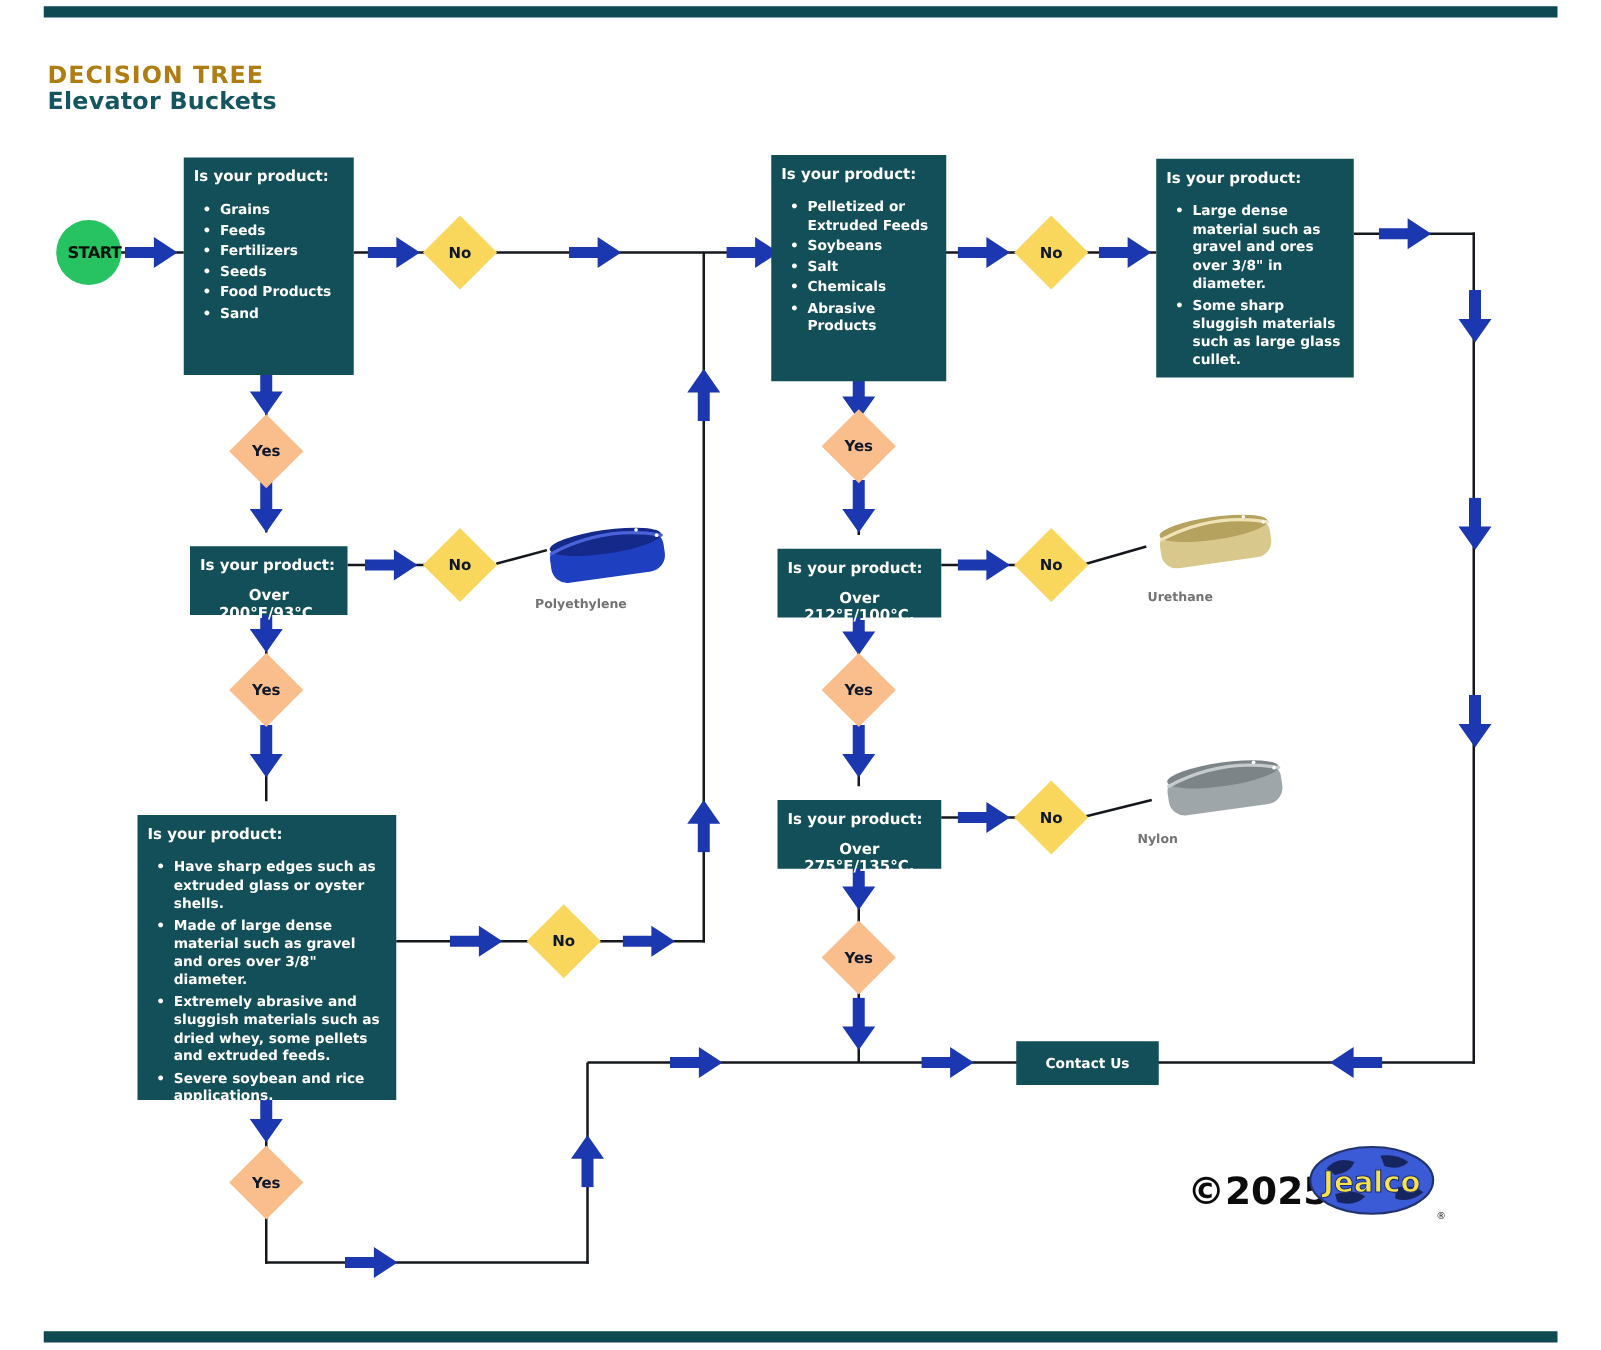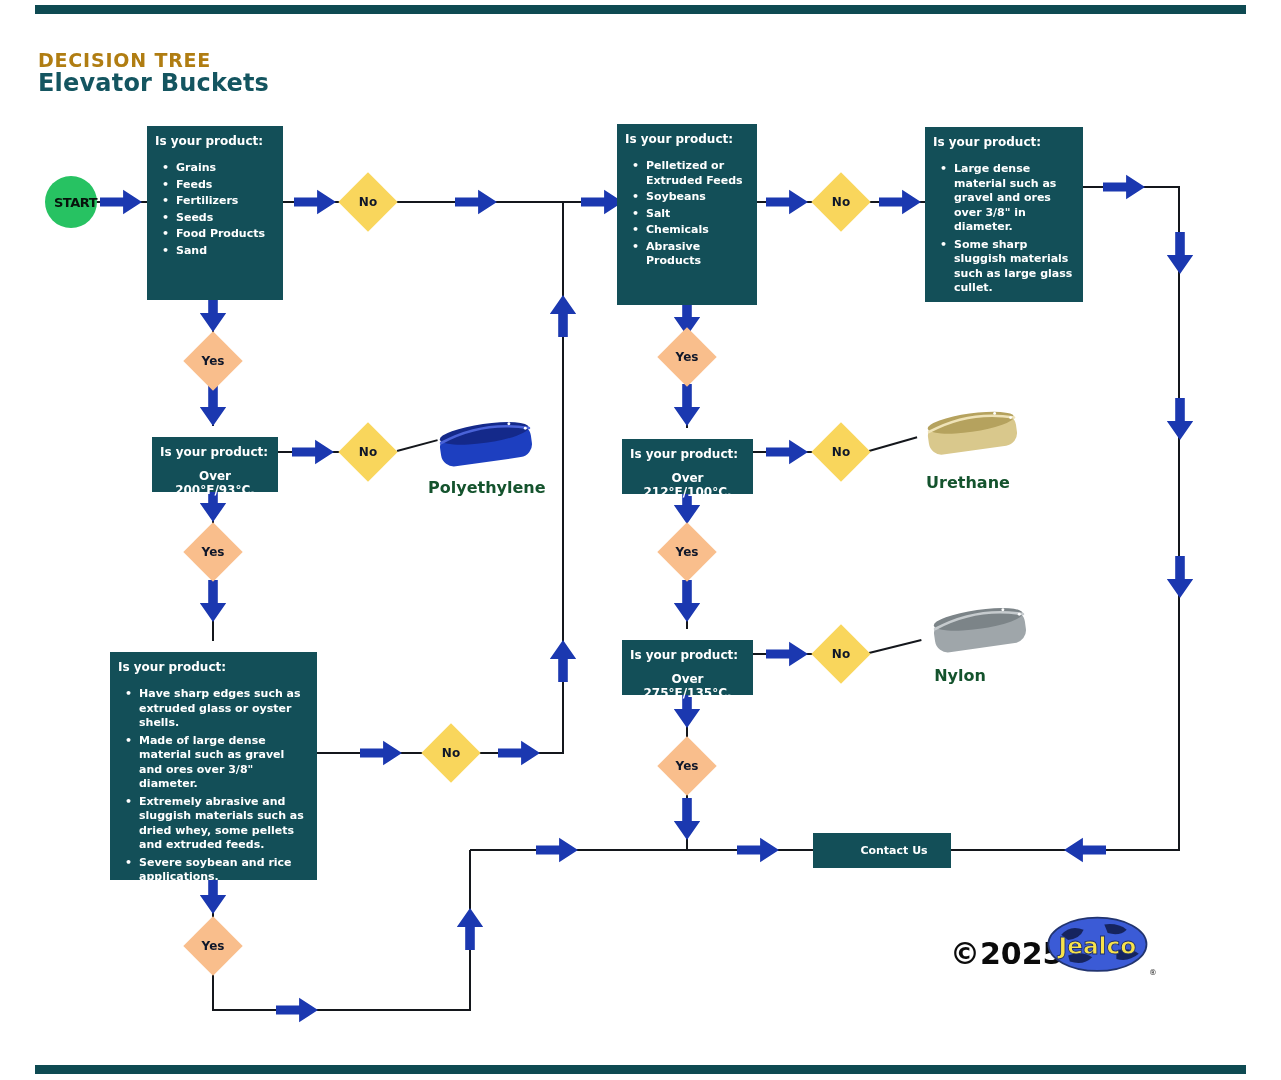--- a/index.html
+++ b/index.html
@@ -1,21 +1,21 @@
 <!DOCTYPE html>
 <html><head>
 <meta charset="utf-8">
 <style>
   html,body{margin:0;padding:0;background:#ffffff;}
   #canvas{position:relative;width:1281px;height:1080px;background:#ffffff;overflow:hidden;
           font-family:"DejaVu Sans","Liberation Sans",sans-serif;}
   .bar{position:absolute;left:35px;width:1211px;height:9px;background:#0E4A52;}
   .titles{position:absolute;left:38px;top:50px;line-height:1.08;}
   .titles .t1{font-size:19px;font-weight:bold;color:#B07D12;letter-spacing:.8px;}
-  .titles .t2{font-size:24px;font-weight:bold;color:#145560;letter-spacing:.2px;}
+  .titles .t2{font-size:19px;font-weight:bold;color:#145560;letter-spacing:.2px;}
   .start{position:absolute;left:45px;top:176px;width:52px;height:52px;border-radius:50%;
          background:#27C262;display:flex;align-items:center;justify-content:flex-end;
          font-size:13px;font-weight:bold;color:#08130c;letter-spacing:-.5px;}
   .ln{position:absolute;background:#14171c;}
   .h{height:2px;} .v{width:2px;}
   .slant{position:absolute;height:2px;background:#14171c;transform-origin:left center;}
   .ar{position:absolute;background:#1B38B0;}
   .ar.r{width:42px;height:28px;clip-path:polygon(0 34%,55% 34%,55% 6%,100% 50%,55% 94%,55% 66%,0 66%);}
   .ar.l{width:42px;height:28px;clip-path:polygon(100% 34%,45% 34%,45% 6%,0 50%,45% 94%,45% 66%,100% 66%);}
   .ar.d{width:30px;height:42px;clip-path:polygon(34% 0,66% 0,66% 55%,94% 55%,50% 100%,6% 55%,34% 55%);}
@@ -24,24 +24,24 @@
   .tealbox .hd{font-size:12px;font-weight:bold;}
   .tealbox ul{list-style:none;margin:13px 0 0 0;padding:0 0 0 6px;}
   .tealbox li{position:relative;padding-left:15px;font-size:11px;font-weight:bold;line-height:1.32;margin:0 0 2px 0;}
   .tealbox li::before{content:"\2022";position:absolute;left:1px;}
   .tealbox.small .cond{font-size:12px;font-weight:bold;text-align:center;margin-top:10px;}
   .tealbox.wrap li{margin-bottom:3px;}
   .diamond{position:absolute;width:58px;height:58px;display:flex;align-items:center;justify-content:center;}
   .diamond::before{content:"";position:absolute;inset:8px;transform:rotate(45deg);background:var(--dfill);}
   .diamond span{position:relative;font-size:12px;font-weight:bold;color:#0f172a;}
   .no{--dfill:#F9D65C;} .yes{--dfill:#F9BE8C;}
-  .plabel{position:absolute;font-size:16px;font-weight:bold;color:#14532d;text-align:center;}
+  .plabel{position:absolute;font-size:10px;font-weight:bold;color:#737373;text-align:left;}
   .contact{position:absolute;left:813px;top:833px;width:114px;height:35px;background:#134F58;
            color:#fff;display:flex;align-items:center;justify-content:center;
-           font-size:11px;font-weight:bold;padding-left:24px;}
+           font-size:11px;font-weight:bold;}
   .copyright{position:absolute;left:950px;top:936px;font-size:30px;font-weight:bold;color:#0b0b0b;}
   .bucket{position:absolute;}
   .bk-hole{fill:#ffffff;}
   .poly  .bk-body{fill:#1D3FC0;} .poly  .bk-open{fill:#14298A;} .poly  .bk-rim{stroke:#4a63d8;}
   .ure   .bk-body{fill:#D9C88C;} .ure   .bk-open{fill:#B5A25E;} .ure   .bk-rim{stroke:#EFE3B8;}
   .nyl   .bk-body{fill:#9FA6AA;} .nyl   .bk-open{fill:#7C8488;} .nyl   .bk-rim{stroke:#C6CBCE;}
   .bk-rim{fill:none;stroke-width:3;stroke-linecap:round;}
 </style>
 </head>
 <body>

